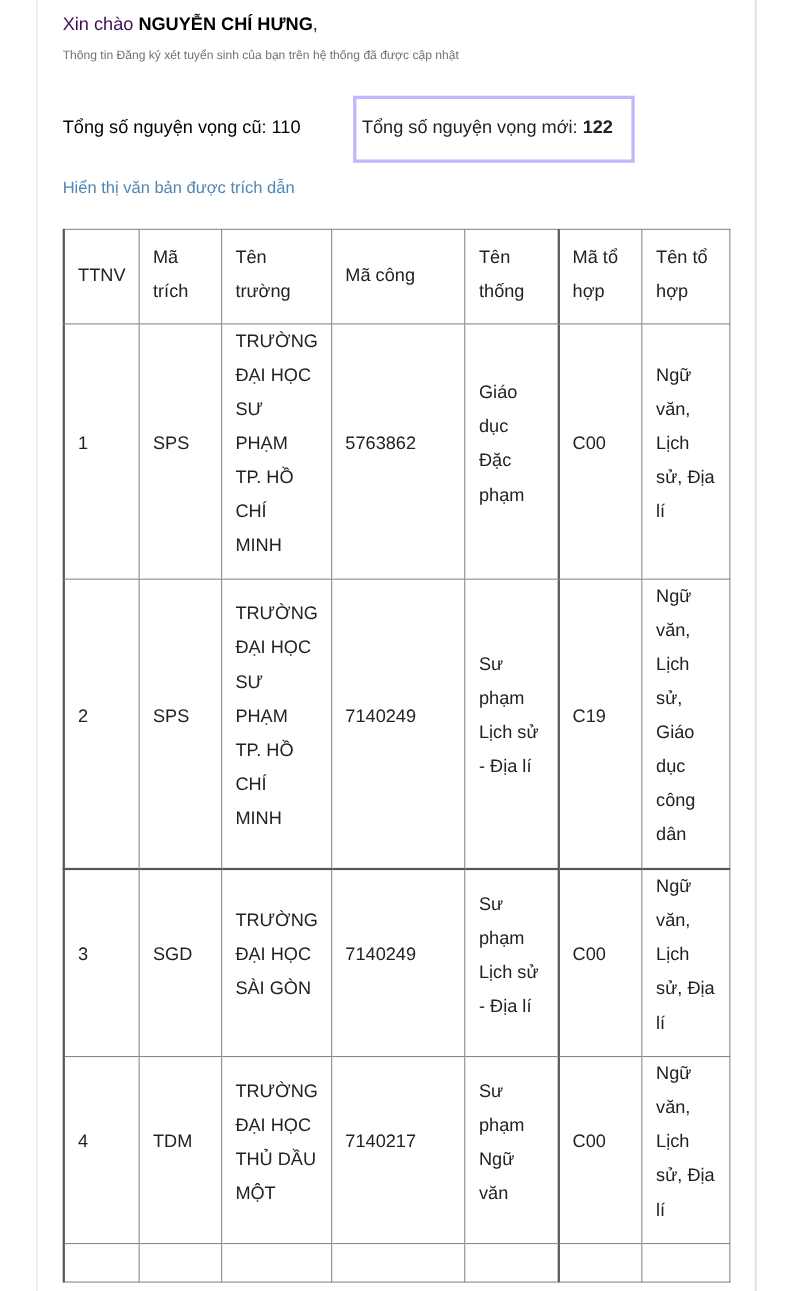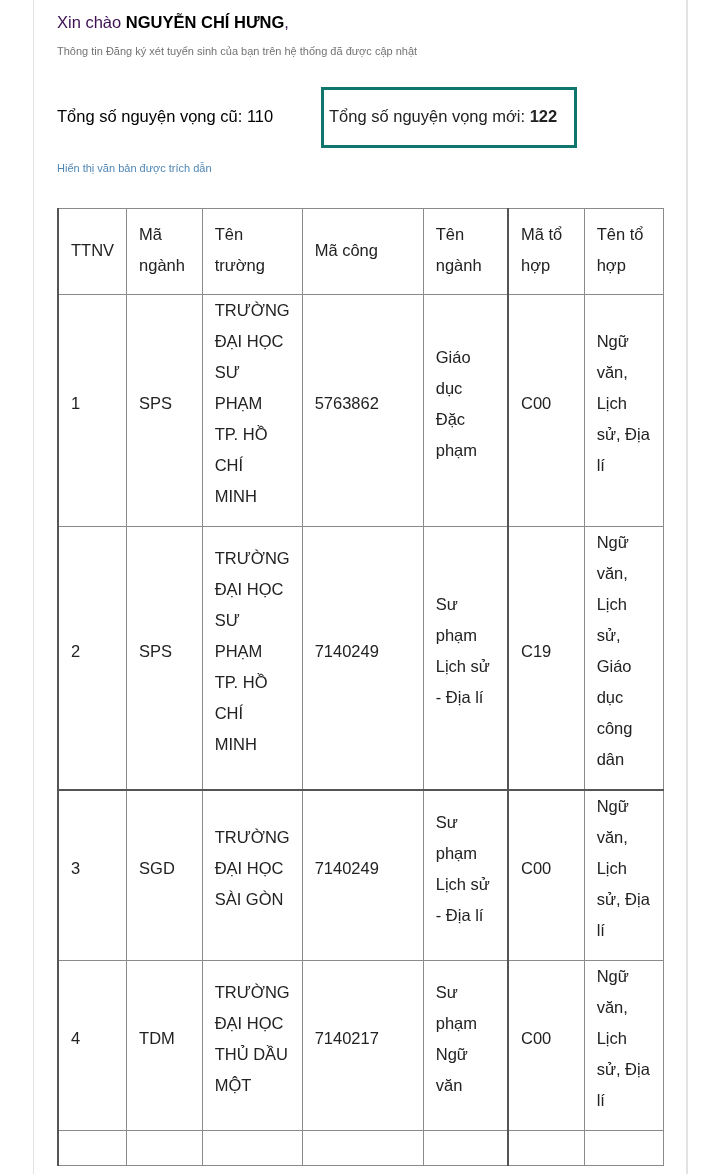--- a/index.html
+++ b/index.html
@@ -52,39 +52,39 @@
     font-size: 16.5px;
     color: #000000;
     white-space: nowrap;
   }
   .new-total-box {
     position: absolute;
     left: 321px;
     top: 87px;
     width: 250px;
     height: 55px;
-    border: 3px solid #0f766e;
+    border: 3px solid #c4b5fd;
     box-sizing: content-box;
   }
   .new-total {
     position: absolute;
     left: 5px;
     top: 17px;
     font-size: 16.5px;
     color: #222222;
     white-space: nowrap;
   }
   .new-total b {
     font-weight: bold;
   }
   .quoted-link {
     position: absolute;
     left: 57px;
     top: 162px;
-    font-size: 11px;
+    font-size: 15px;
     color: #4f86b5;
     text-decoration: none;
     white-space: nowrap;
     cursor: pointer;
   }
   table.nv {
     position: absolute;
     left: 57px;
     top: 208px;
     width: 607px;
@@ -142,24 +142,24 @@
       <col class="c2">
       <col class="c3">
       <col class="c4">
       <col class="c5">
       <col class="c6">
       <col class="c7">
   </colgroup>
   <thead>
     <tr>
       <th>TTNV</th>
-      <th>Mã ngành</th>
+      <th>Mã trích</th>
       <th>Tên trường</th>
       <th>Mã công</th>
-      <th>Tên ngành</th>
+      <th>Tên thống</th>
       <th>Mã tổ hợp</th>
       <th>Tên tổ hợp</th>
     </tr>
   </thead>
   <tbody>
     <tr class="row-1">
       <td>1</td>
       <td>SPS</td>
       <td>TRƯỜNG ĐẠI HỌC SƯ PHẠM TP. HỒ CHÍ MINH</td>
       <td>5763862</td>

